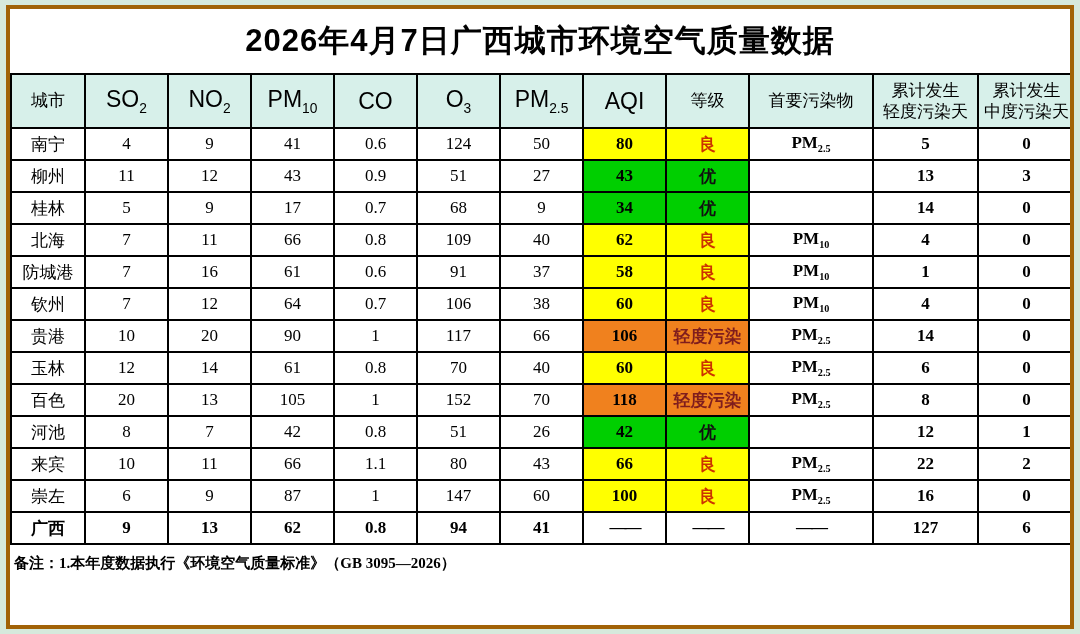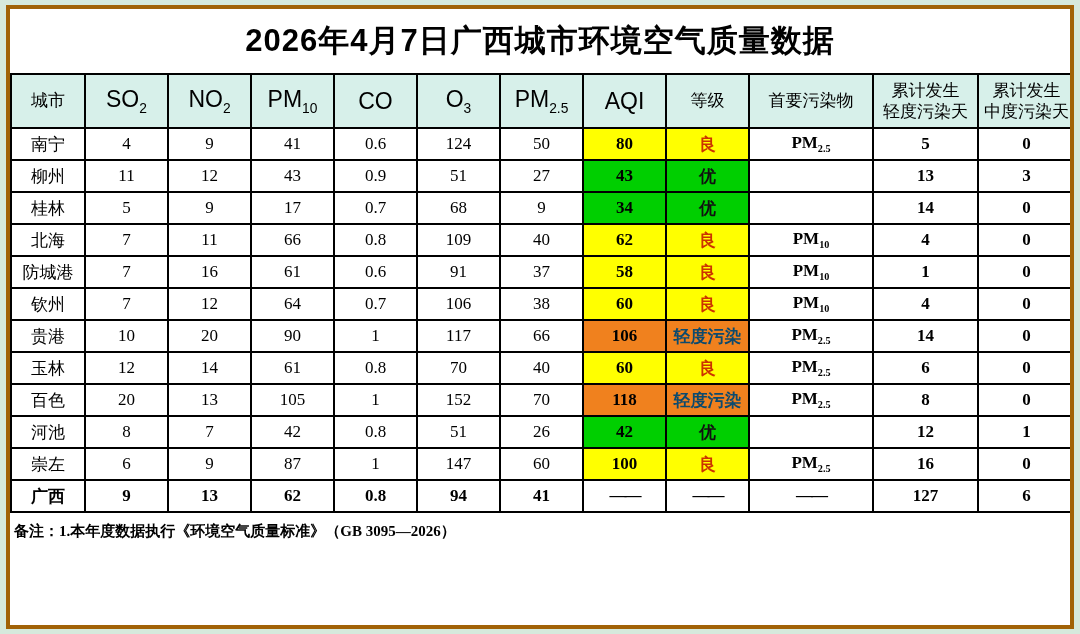--- a/index.html
+++ b/index.html
@@ -52,21 +52,21 @@
   td.aqi  { font-family: "Liberation Serif", serif; font-weight: bold; }
   td.days { font-family: "Liberation Serif", serif; font-weight: bold; }
   td.pollutant { font-family: "Liberation Serif", serif; font-weight: bold; font-size: 16px; }
   td.grade { font-weight: bold; font-size: 16px; }
   sub { font-size: 0.6em; }
   .grade-liang  { background: var(--good-bg, #ffff00); }
   .grade-you    { background: var(--excellent-bg, #00cf00); }
   .grade-qingdu { background: var(--light-bg, #f0811e); }
   td.grade.grade-liang  { color: var(--good-text, #cc3300); }
   td.grade.grade-you    { color: #111; }
-  td.grade.grade-qingdu { color: #0c4a6e; }
+  td.grade.grade-qingdu { color: #7f1d1d; }
   td.dash { color:#444; font-family:"Liberation Serif", serif; letter-spacing:-2px; }
   tr.bold-row td { font-weight: bold; }
   .notes {
     display:flex;
     padding: 7px 2px 0 4px;
     font-size: 15px;
     font-weight: bold;
     font-family: "Liberation Serif", serif;
     color:#000;
     line-height: 1.55;
@@ -245,20 +245,34 @@
           <td class="num">0.8</td>
           <td class="num">51</td>
           <td class="num">26</td>
           <td class="aqi grade-you">42</td>
           <td class="grade grade-you">优</td>
           <td class="pollutant"></td>
           <td class="days">12</td>
           <td class="days">1</td>
         </tr>
         <tr>
+          <td class="city">来宾</td>
+          <td class="num">10</td>
+          <td class="num">11</td>
+          <td class="num">66</td>
+          <td class="num">1.1</td>
+          <td class="num">80</td>
+          <td class="num">43</td>
+          <td class="aqi grade-liang">66</td>
+          <td class="grade grade-liang">良</td>
+          <td class="pollutant"><span>PM</span><sub>2.5</sub></td>
+          <td class="days">22</td>
+          <td class="days">2</td>
+        </tr>
+        <tr>
           <td class="city">崇左</td>
           <td class="num">6</td>
           <td class="num">9</td>
           <td class="num">87</td>
           <td class="num">1</td>
           <td class="num">147</td>
           <td class="num">60</td>
           <td class="aqi grade-liang">100</td>
           <td class="grade grade-liang">良</td>
           <td class="pollutant"><span>PM</span><sub>2.5</sub></td>

